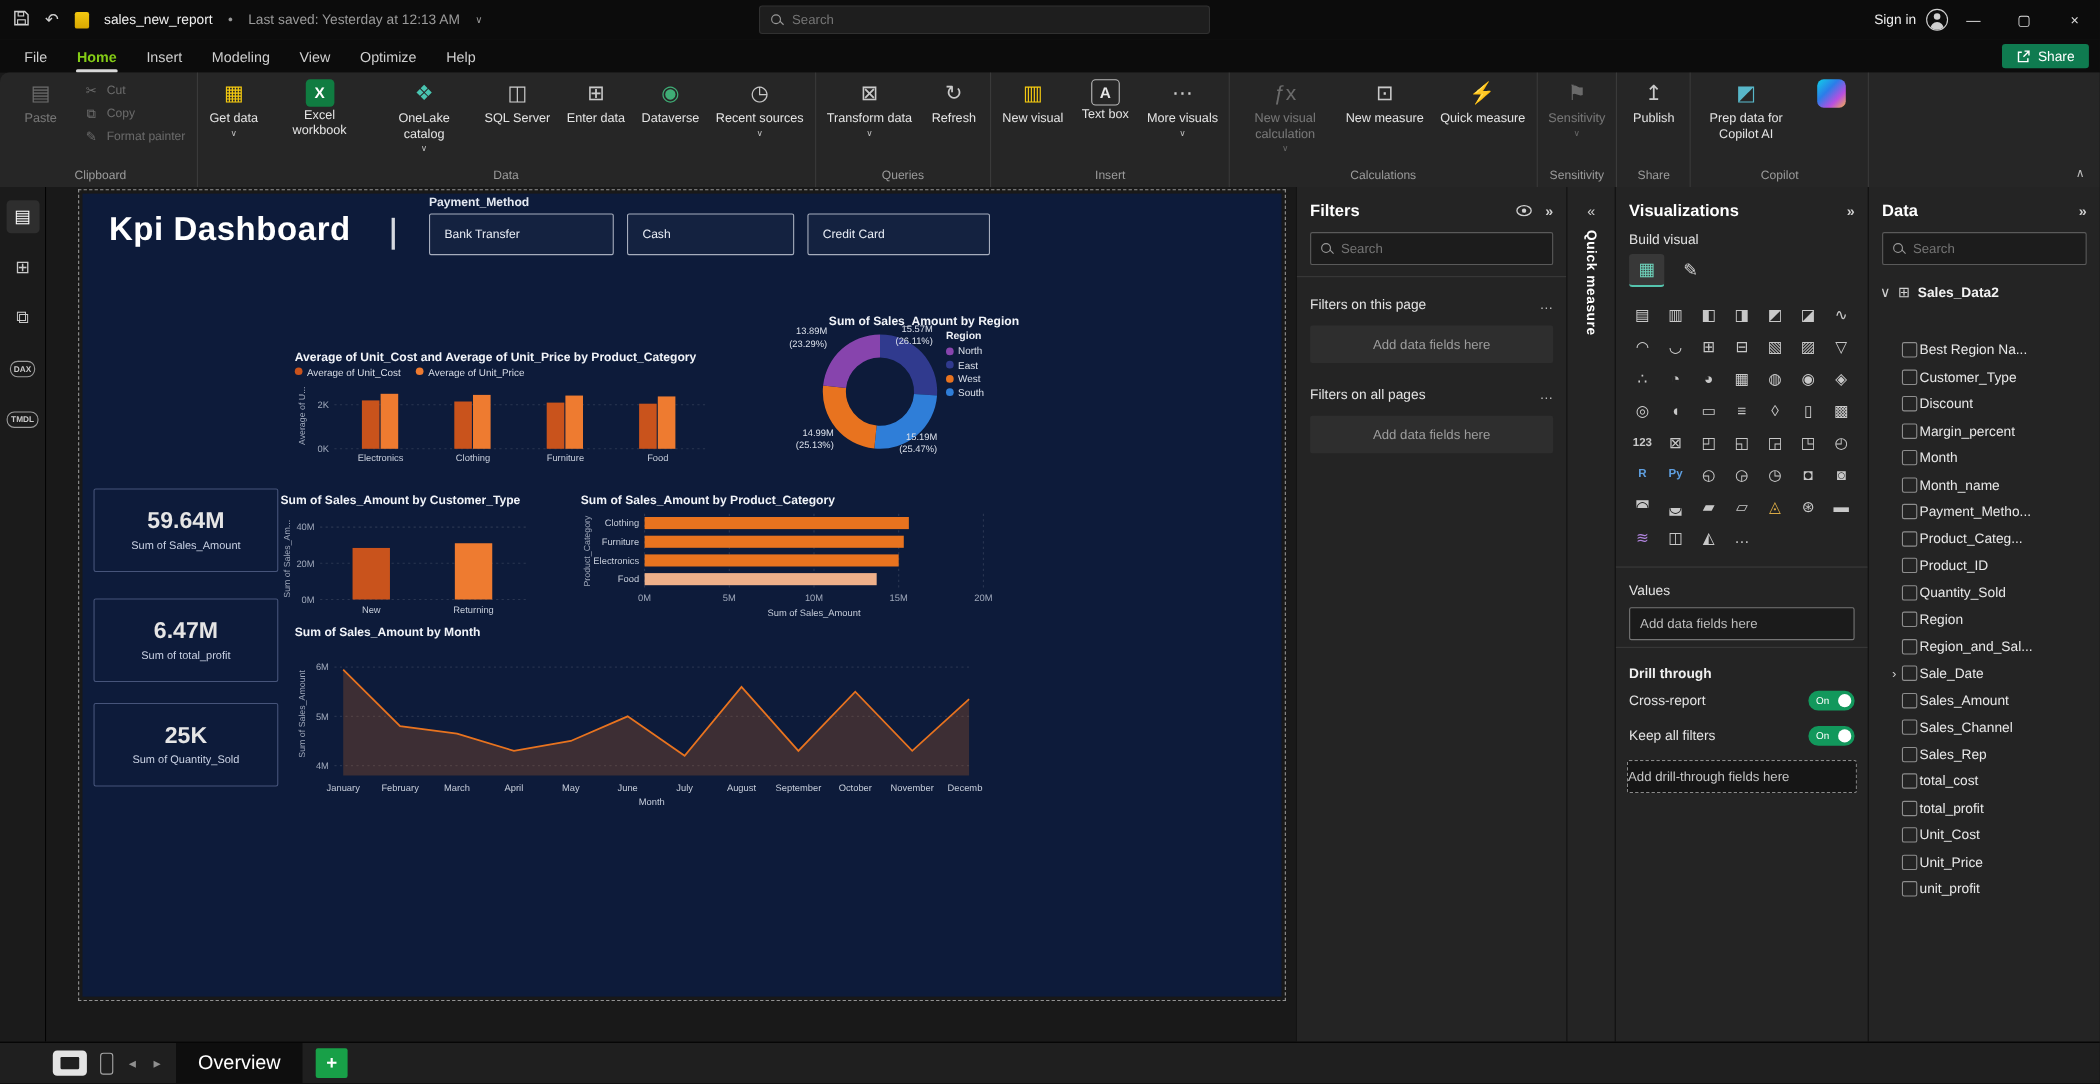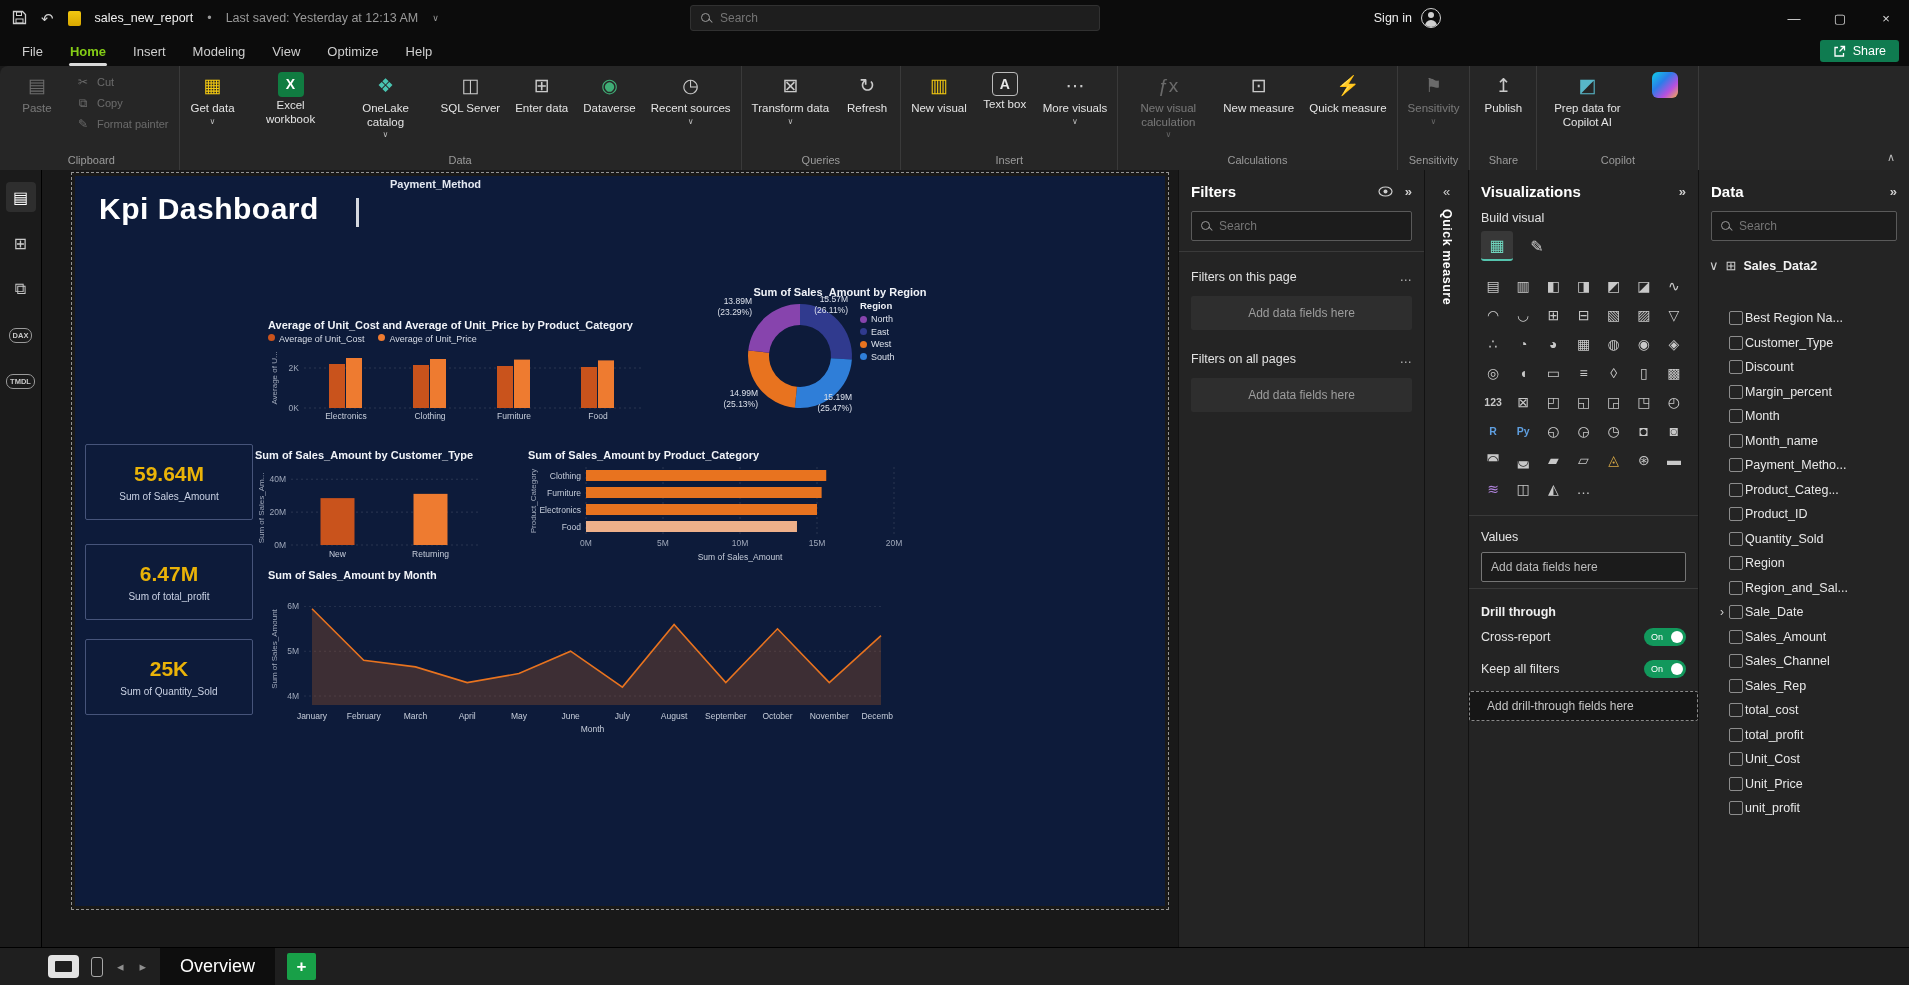--- a/index.html
+++ b/index.html
@@ -12,21 +12,21 @@
 .tb-icon{color:#d0d0d0;font-size:15px;line-height:1;cursor:default}
 .doc-chip{width:13px;height:15px;background:linear-gradient(#f2c811,#d9a800);border-radius:2px}
 .doc-title{color:#f0f0f0}
 .doc-dim{color:#9a9a9a}
 .tb-search{position:absolute;left:895px;top:5px;transform:translateX(-50%);width:410px;height:26px;background:#1e1e1e;border:1px solid #313131;border-radius:3px;display:flex;align-items:center;gap:8px;padding:0 10px}
 .tb-search input{background:transparent;border:0;outline:0;color:#cfcfcf;font-size:12px;width:100%}
 .mag{width:11px;height:11px;position:relative;flex:none}
 .mag::before{content:"";position:absolute;left:0;top:0;width:7px;height:7px;border:1.4px solid #9a9a9a;border-radius:50%}
 .mag::after{content:"";position:absolute;left:7px;top:7.5px;width:4.5px;height:1.4px;background:#9a9a9a;transform:rotate(45deg)}
 .tb-right{margin-left:auto;display:flex;align-items:center;height:100%}
-.signin{display:flex;align-items:center;gap:9px;margin-right:330px;font-size:12.5px;color:#eee}
+.signin{display:flex;align-items:center;gap:9px;font-size:12.5px;color:#eee}
 .person{width:20px;height:20px;border-radius:50%;border:1.4px solid #cfcfcf;position:relative;overflow:hidden}
 .person::before{content:"";position:absolute;left:50%;top:3px;transform:translateX(-50%);width:6px;height:6px;border-radius:50%;background:#cfcfcf}
 .person::after{content:"";position:absolute;left:50%;top:11px;transform:translateX(-50%);width:12px;height:8px;border-radius:6px 6px 0 0;background:#cfcfcf}
 .winbtn{width:46px;height:100%;display:flex;align-items:center;justify-content:center;font-size:13px;color:#dcdcdc}
 
 
 .menubar{position:absolute;top:36px;left:0;width:100%;height:30px;background:#0c0c0c;display:flex;align-items:center;gap:27px;padding:0 10px 0 22px;font-size:13px;color:#cfcfcf}
 .menu-item{position:relative;cursor:default}
 .menu-item.active{color:#84cc16;font-weight:700}
 .menu-item.active::after{content:"";position:absolute;left:-1px;right:-1px;bottom:-7px;height:2.5px;background:#d9d9d9;border-radius:2px}
@@ -62,21 +62,21 @@
 .dash-divider{position:absolute;left:281px;top:22px;width:3px;height:29px;background:#d5d9e0}
 .slicer{position:absolute;left:315px;top:2px}
 .slicer-label{font-size:11px;font-weight:700;color:#e3e8f1;margin-bottom:4px}
 .slicer-row{display:flex;gap:12px}
 .slicer-btn{height:38px;border:1px solid #a6adbd;border-radius:2px;background:rgba(255,255,255,.03);color:#e9edf5;font-size:11px;display:flex;align-items:center;padding-left:13px}
 .chart{position:absolute}
 .ctitle{font-size:11px;font-weight:700;color:#f0f3f8}
 .clegend{display:flex;gap:14px;font-size:9px;color:#d9dee8;margin-top:3px;align-items:center}
 .dot{width:7px;height:7px;border-radius:50%;display:inline-block;margin-right:4px;vertical-align:1px}
 .kpi-card{position:absolute;left:10px;width:168px;height:76px;border:1px solid #46547a;border-radius:2px;display:flex;flex-direction:column;align-items:center;justify-content:center;gap:5px}
-.kpi-value{font-size:21px;font-weight:700;color:#eab308}
+.kpi-value{font-size:21px;font-weight:700;color:#e5e5e5}
 .kpi-label{font-size:10px;color:#c9d1e3}
 .dlabel{position:absolute;font-size:8.5px;line-height:1.3;color:#dbe0ea;text-align:right;width:58px}
 .dlegend{position:absolute;left:170px;top:14px;font-size:9px;color:#dbe0ea}
 .dlegend-title{font-size:9.5px;font-weight:700;color:#edf0f6;margin-bottom:3px}
 .dlegend-item{display:flex;align-items:center;margin-bottom:2.5px}
 .watermark{position:absolute;left:510px;top:536px;width:400px;text-align:center;pointer-events:none}
 .wm-ar{font-family:"DejaVu Sans",sans-serif;font-size:46px;font-weight:700;color:rgba(208,212,219,.5);line-height:1.05}
 .wm-dom{font-size:27px;font-weight:700;letter-spacing:1px;color:rgba(214,218,224,.55)}
 
 
@@ -103,21 +103,21 @@
 .gallery{display:grid;grid-template-columns:repeat(7,1fr);gap:4px 2px;padding:2px 10px 8px}
 .gicon{height:25px;display:flex;align-items:center;justify-content:center;font-size:14px;color:#c8c8c8;border-radius:2px}
 .gicon.txt{font-size:10.5px;font-weight:700}
 .values-label{padding:8px 12px 2px;font-size:12.5px;color:#e3e3e3}
 .field-well{margin:6px 12px;border:1px solid #757575;background:#1b1b1b;border-radius:2px;padding:7px 9px;font-size:12px;color:#bdbdbd}
 .drill-title{padding:10px 12px 2px;font-size:12.5px;font-weight:700;color:#f0f0f0}
 .drill-row{display:flex;justify-content:space-between;align-items:center;padding:7px 12px;font-size:12.5px;color:#e3e3e3}
 .toggle{width:42px;height:18px;border-radius:9px;background:#12985c;position:relative;display:flex;align-items:center;padding-left:7px}
 .toggle-label{font-size:9px;color:#fff}
 .toggle::after{content:"";position:absolute;right:3px;top:3px;width:12px;height:12px;border-radius:50%;background:#fff}
-.drill-well{margin:6px 0;border:1px dashed #8a8a8a;background:#161616;border-radius:2px;padding:7px 17px;font-size:12px;color:#c4c4c4}
+.drill-well{margin:6px 10px;border:1px dashed #8a8a8a;background:#161616;border-radius:2px;padding:7px 0;font-size:12px;color:#c4c4c4}
 
 .tree-row{display:flex;align-items:center;gap:7px;padding:7px 10px;font-size:12.5px;color:#f2f2f2;font-weight:700}
 .tree-icon{font-size:13px;color:#cfcfcf;font-weight:400}
 .fields{padding-top:26px}
 .field-row{display:flex;align-items:center;gap:2px;padding:0 8px 0 18px;height:24.5px;font-size:12.5px;color:#e8e8e8}
 .exp{width:10px;font-size:12px;color:#cfcfcf;text-align:center}
 .cbx{width:14px;height:14px;border:1px solid #8d8d8d;border-radius:2px;background:transparent;flex:none}
 
 
 .bottombar{position:absolute;left:0;top:947px;width:100%;height:38px;background:#1f1f1f;border-top:1px solid #000;display:flex;align-items:center;gap:12px;padding-left:48px}
@@ -340,20 +340,25 @@
       </div>
     </div>
 
   <div class="canvas">
     <div class="dashboard">
       <div class="dash-title">Kpi Dashboard</div>
       <div class="dash-divider"></div>
 
       <div class="slicer">
         <div class="slicer-label">Payment_Method</div>
+        <div class="slicer-row" id="slicer-buttons">
+            <div class="slicer-btn" style="width: 168px;">Bank Transfer</div>
+            <div class="slicer-btn" style="width: 152px;">Cash</div>
+            <div class="slicer-btn" style="width: 166px;">Credit Card</div>
+          </div>
       </div>
 
       <div class="chart" style="left:193px;top:143px;width:400px">
         <div class="ctitle">Average of Unit_Cost and Average of Unit_Price by Product_Category</div>
         <div class="clegend">
           <span><span class="dot" style="background: rgb(201, 83, 28);"></span><span>Average of Unit_Cost</span></span>
           <span><span class="dot" style="background: rgb(238, 123, 48);"></span><span>Average of Unit_Price</span></span>
         </div>
         <svg id="svg-units" width="380" height="78">
             <line x1="36" x2="374" y1="64" y2="64" stroke="rgba(255,255,255,.12)" stroke-dasharray="2 3"></line>

